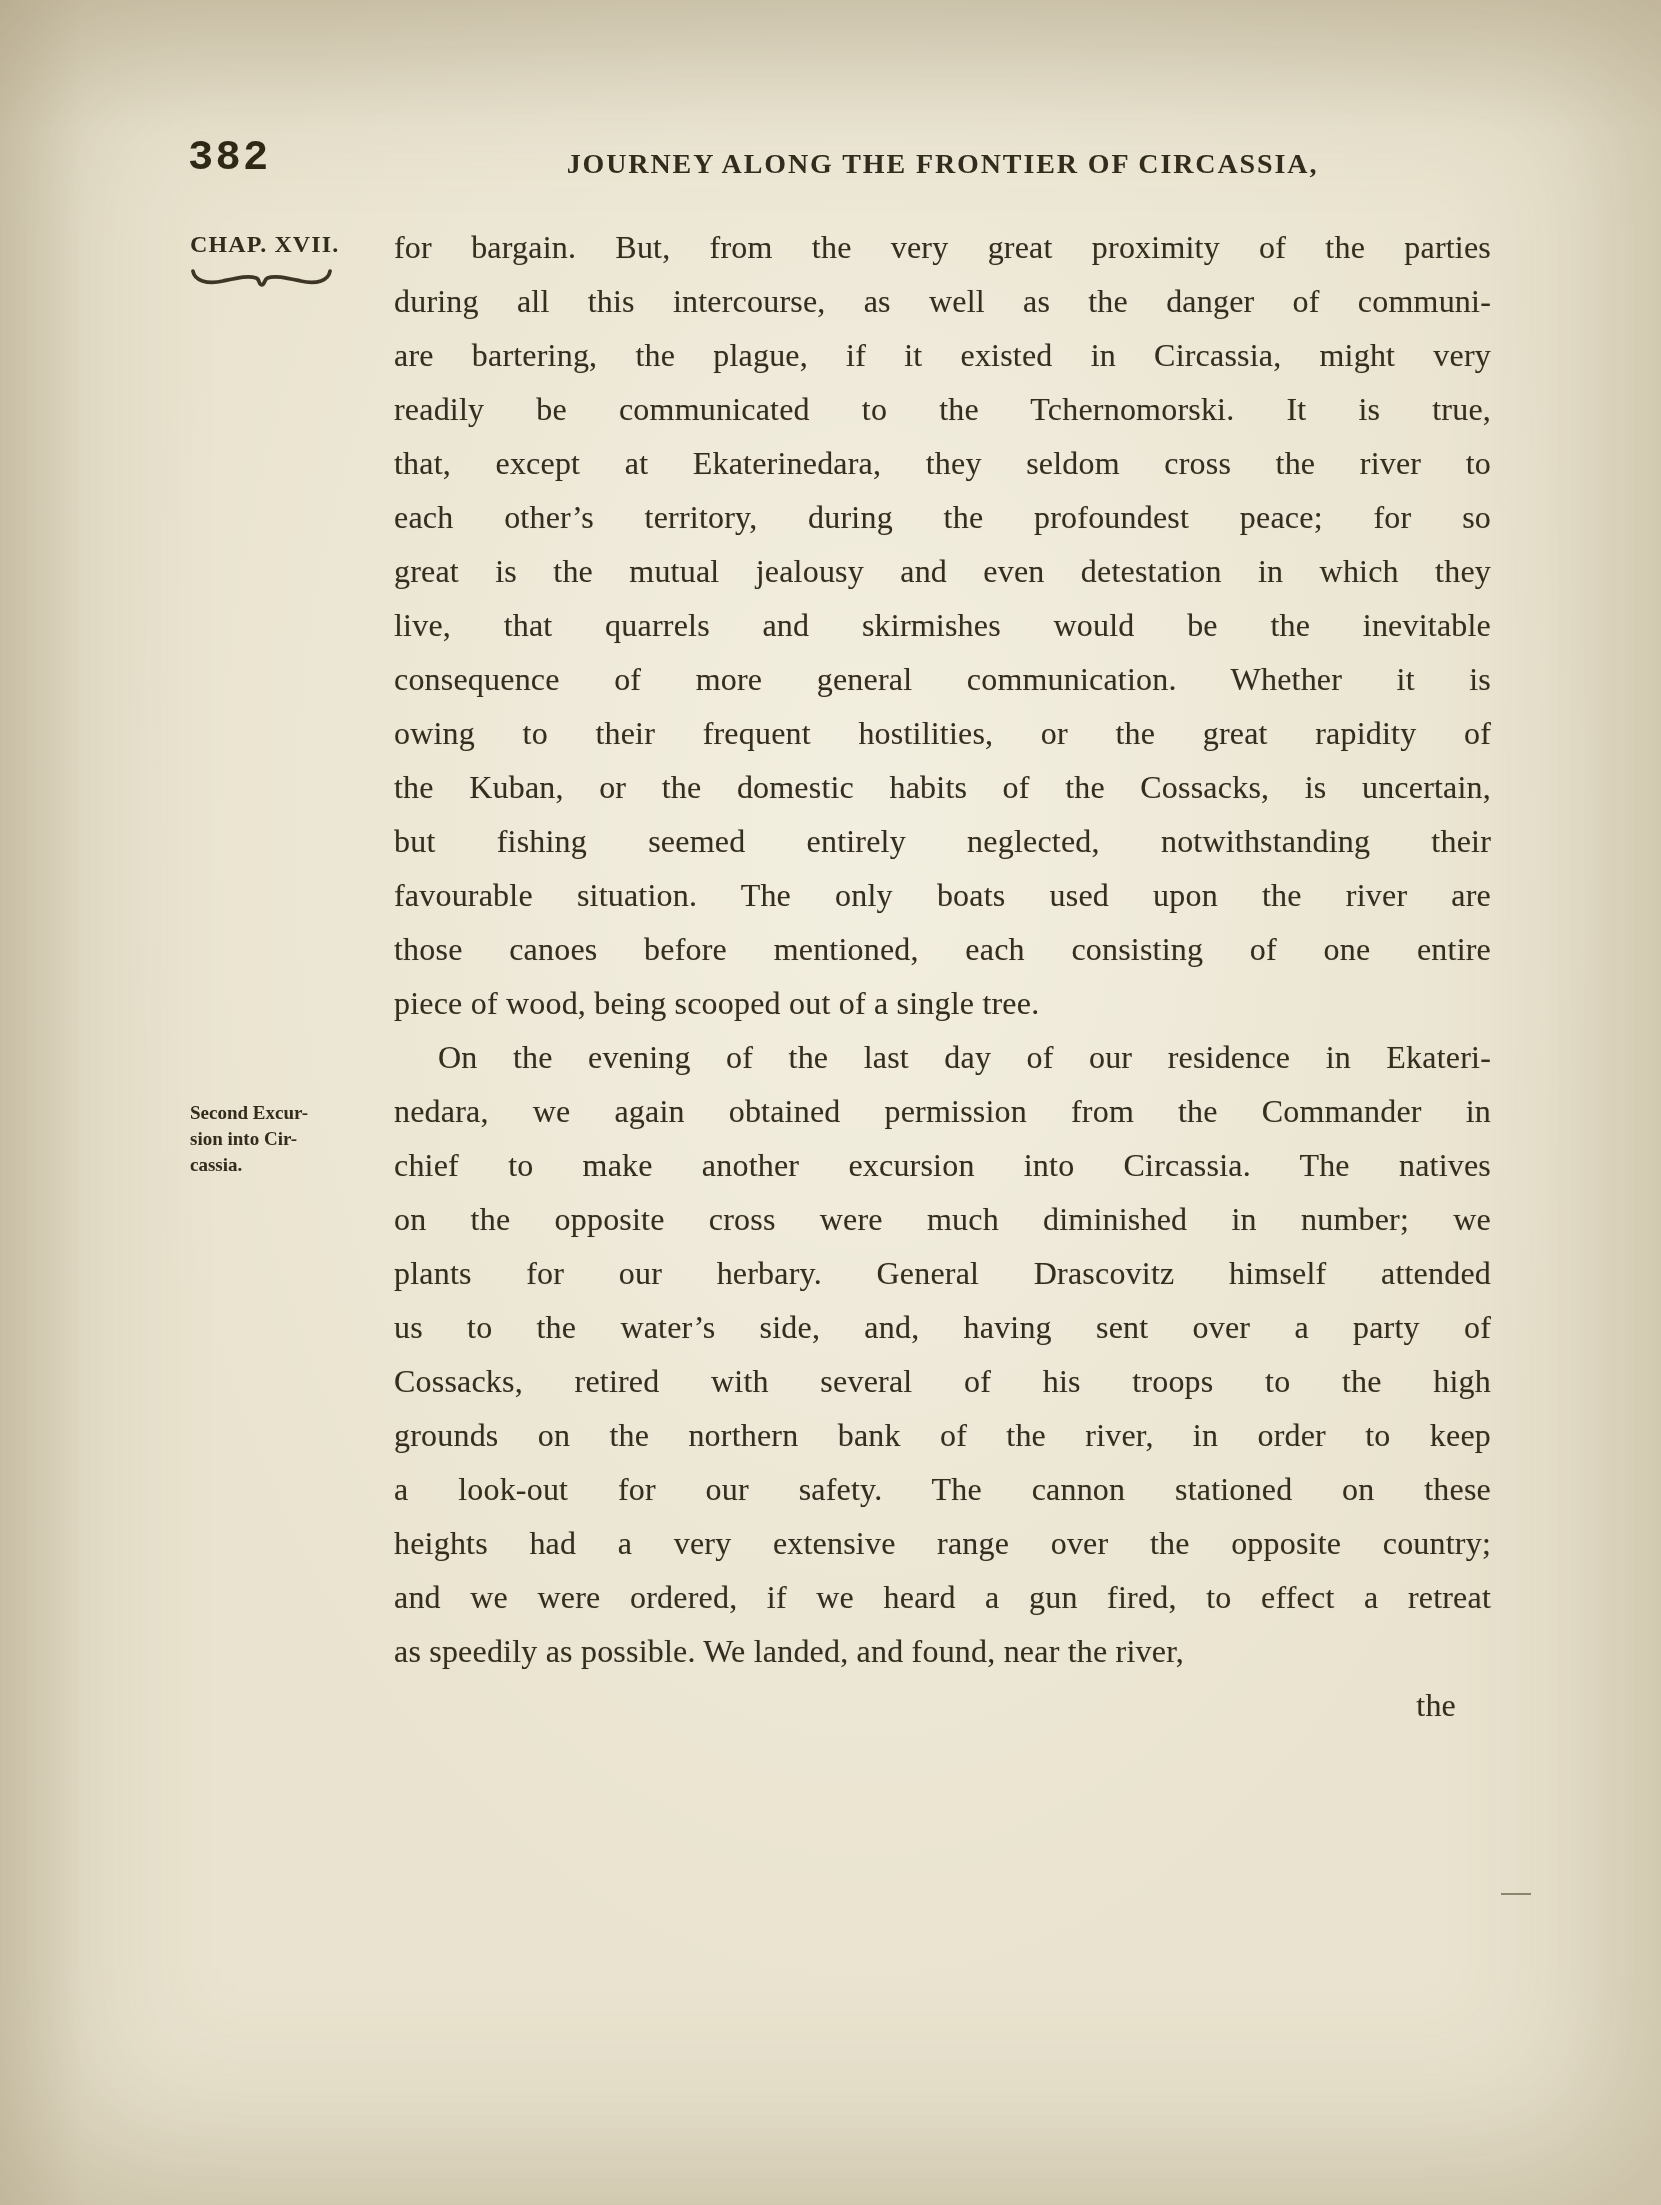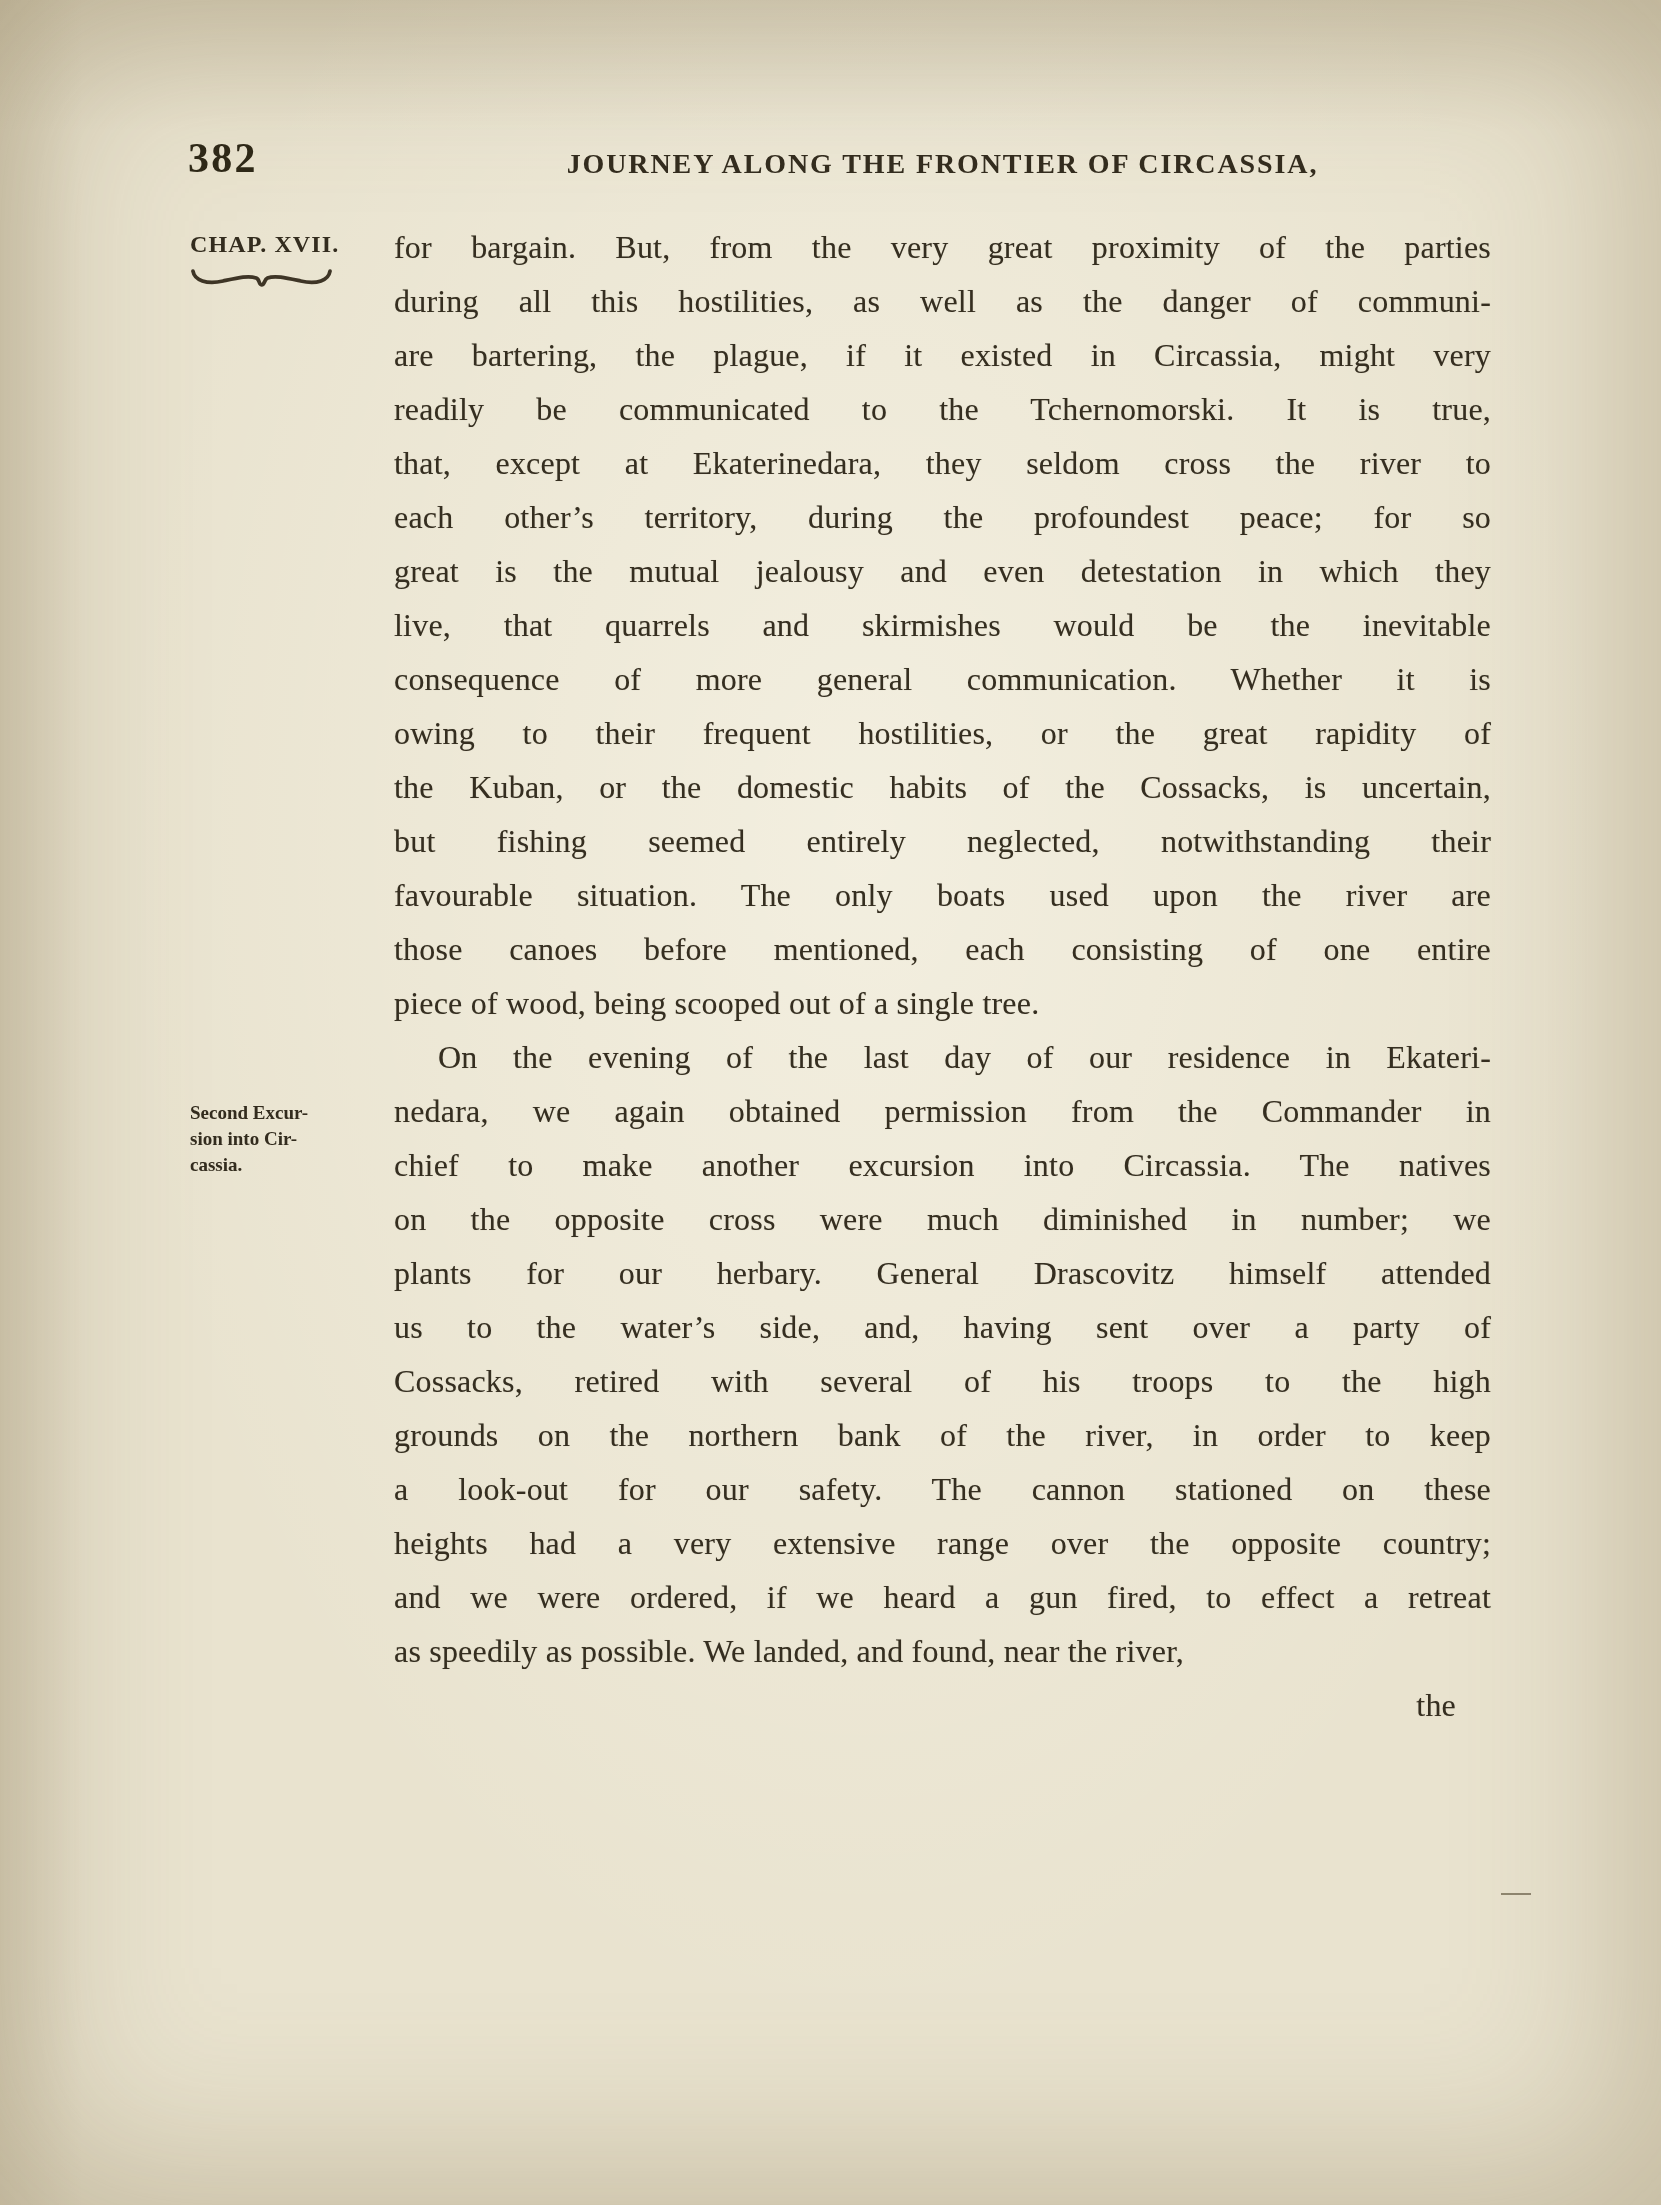--- a/index.html
+++ b/index.html
@@ -22,20 +22,21 @@
     color: #332c1e;
   }
   .page-number {
     position: absolute;
     left: 188px;
     top: 134px;
     font-size: 42px;
     font-weight: bold;
     letter-spacing: 2.3px;
     color: #2e2817;
+    font-family: Liberation Mono, monospace;
   }
   .running-header {
     position: absolute;
     left: 394px;
     top: 148px;
     width: 1097px;
     text-align: center;
     font-size: 28px;
     letter-spacing: 1.9px;
     font-weight: bold;
@@ -125,21 +126,21 @@
 
   <div class="side-note">
       <div class="line">Second Excur-</div>
       <div class="line">sion into Cir-</div>
       <div class="line last">cassia.</div>
     </div>
 
   <div class="body-text">
     <div class="para">
         <div class="line">for bargain.  But, from the very great proximity of the parties</div>
-        <div class="line">during all this hostilities, as well as the danger of communi-</div>
+        <div class="line">during all this intercourse, as well as the danger of communi-</div>
         <div class="line">are bartering, the plague, if it existed in Circassia, might very</div>
         <div class="line">readily be communicated to the Tchernomorski.  It is true,</div>
         <div class="line">that, except at Ekaterinedara, they seldom cross the river to</div>
         <div class="line">each other’s territory, during the profoundest peace; for so</div>
         <div class="line">great is the mutual jealousy and even detestation in which they</div>
         <div class="line">live, that quarrels and skirmishes would be the inevitable</div>
         <div class="line">consequence of more general communication.  Whether it is</div>
         <div class="line">owing to their frequent hostilities, or the great rapidity of</div>
         <div class="line">the Kuban, or the domestic habits of the Cossacks, is uncertain,</div>
         <div class="line">but fishing seemed entirely neglected, notwithstanding their</div>

